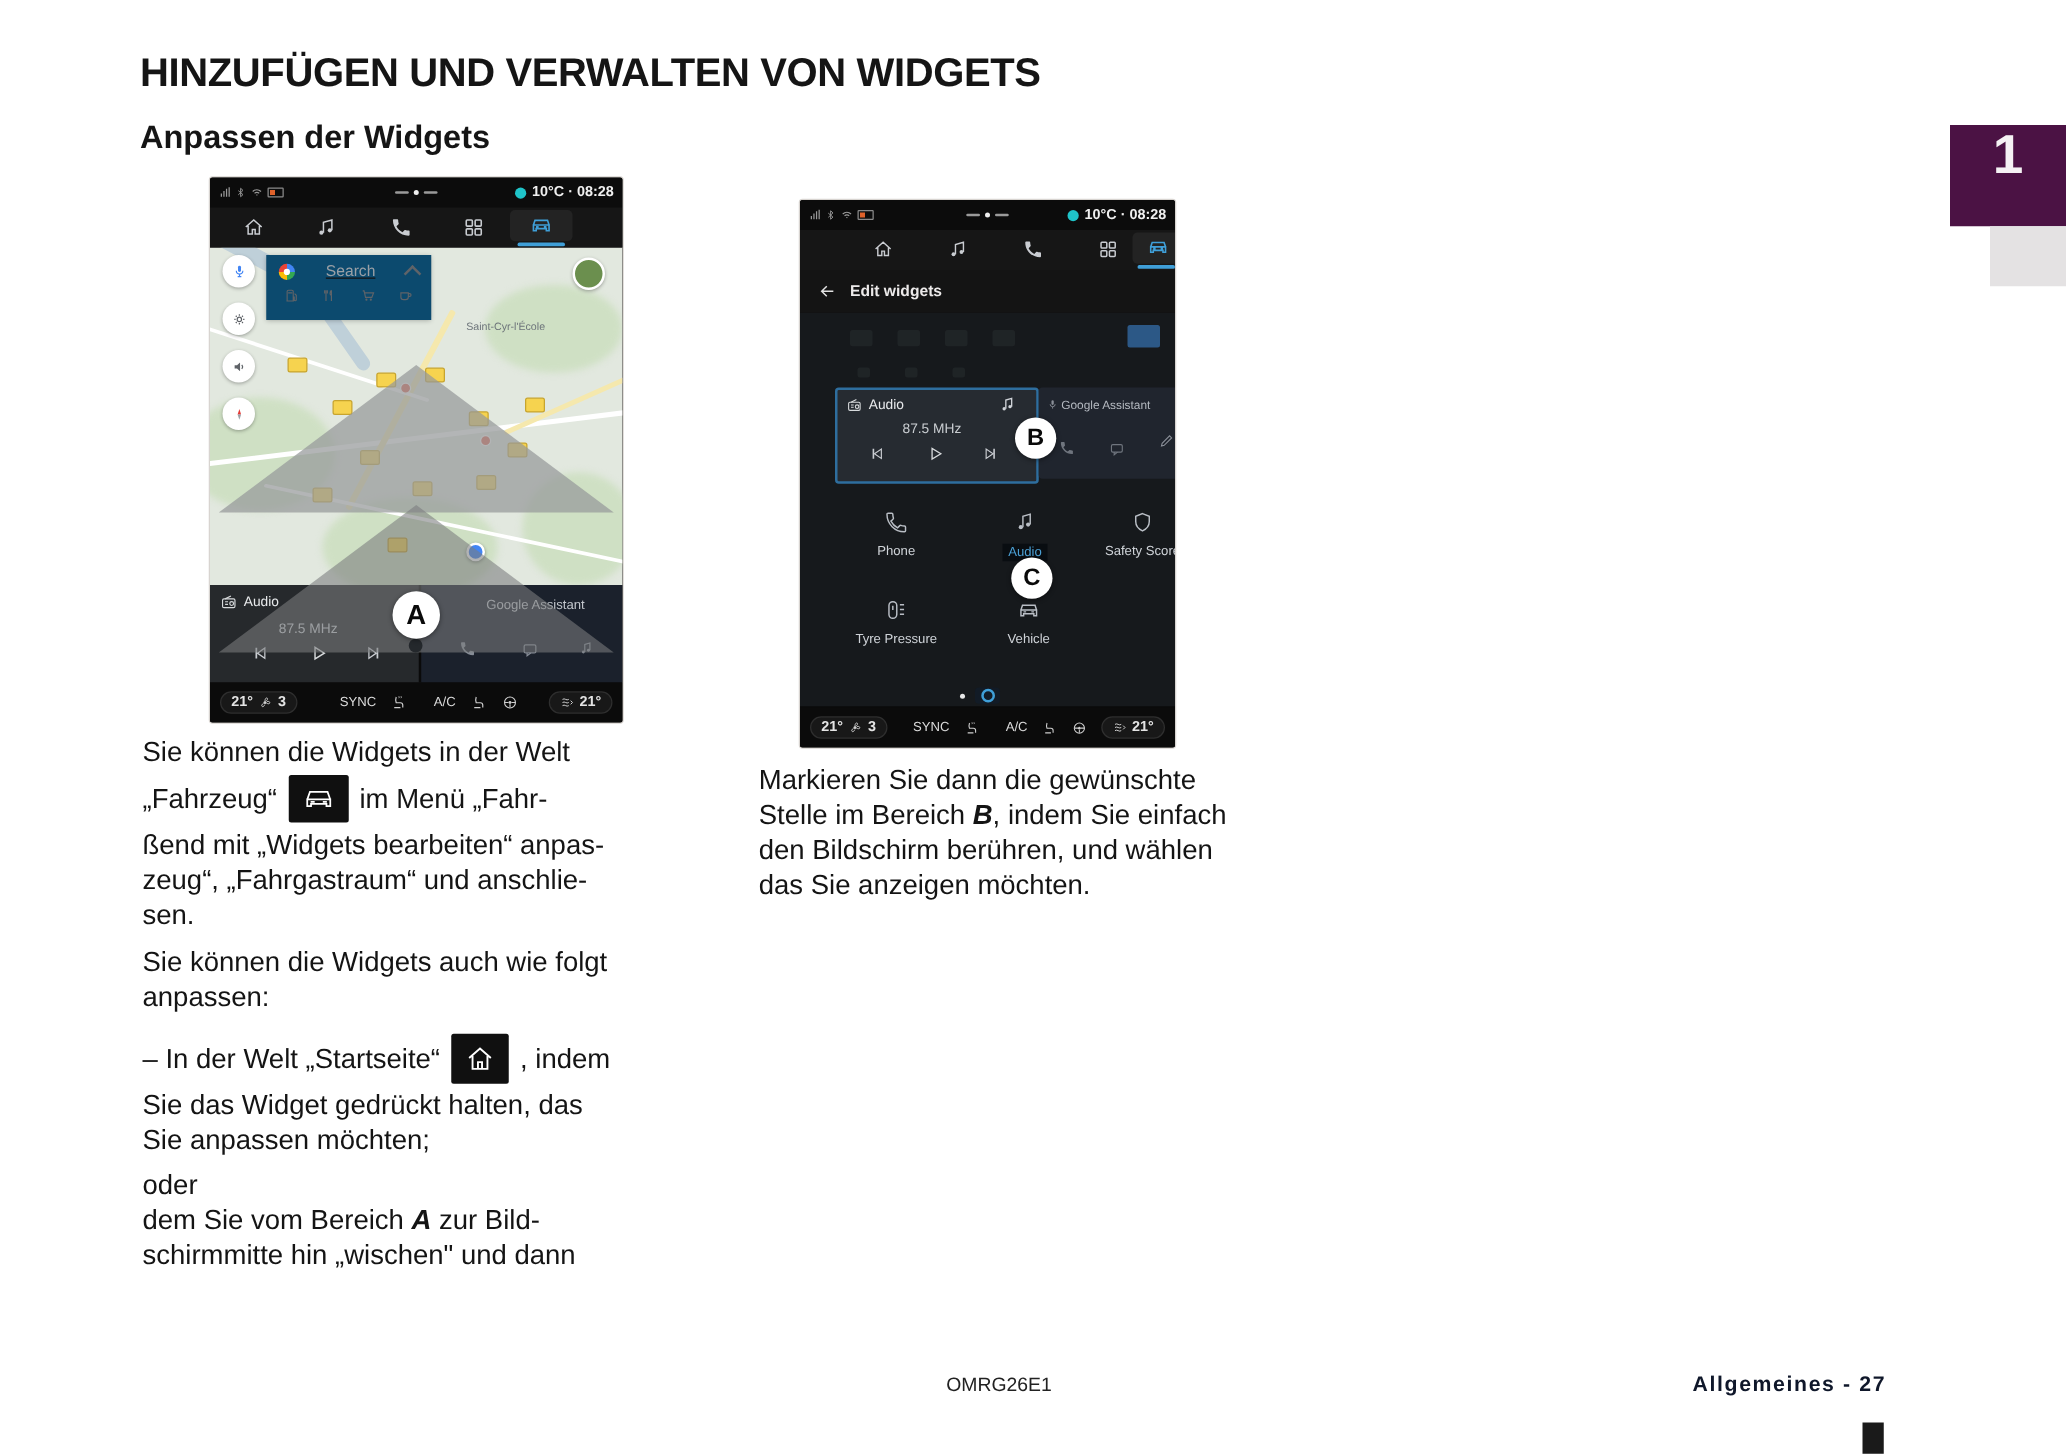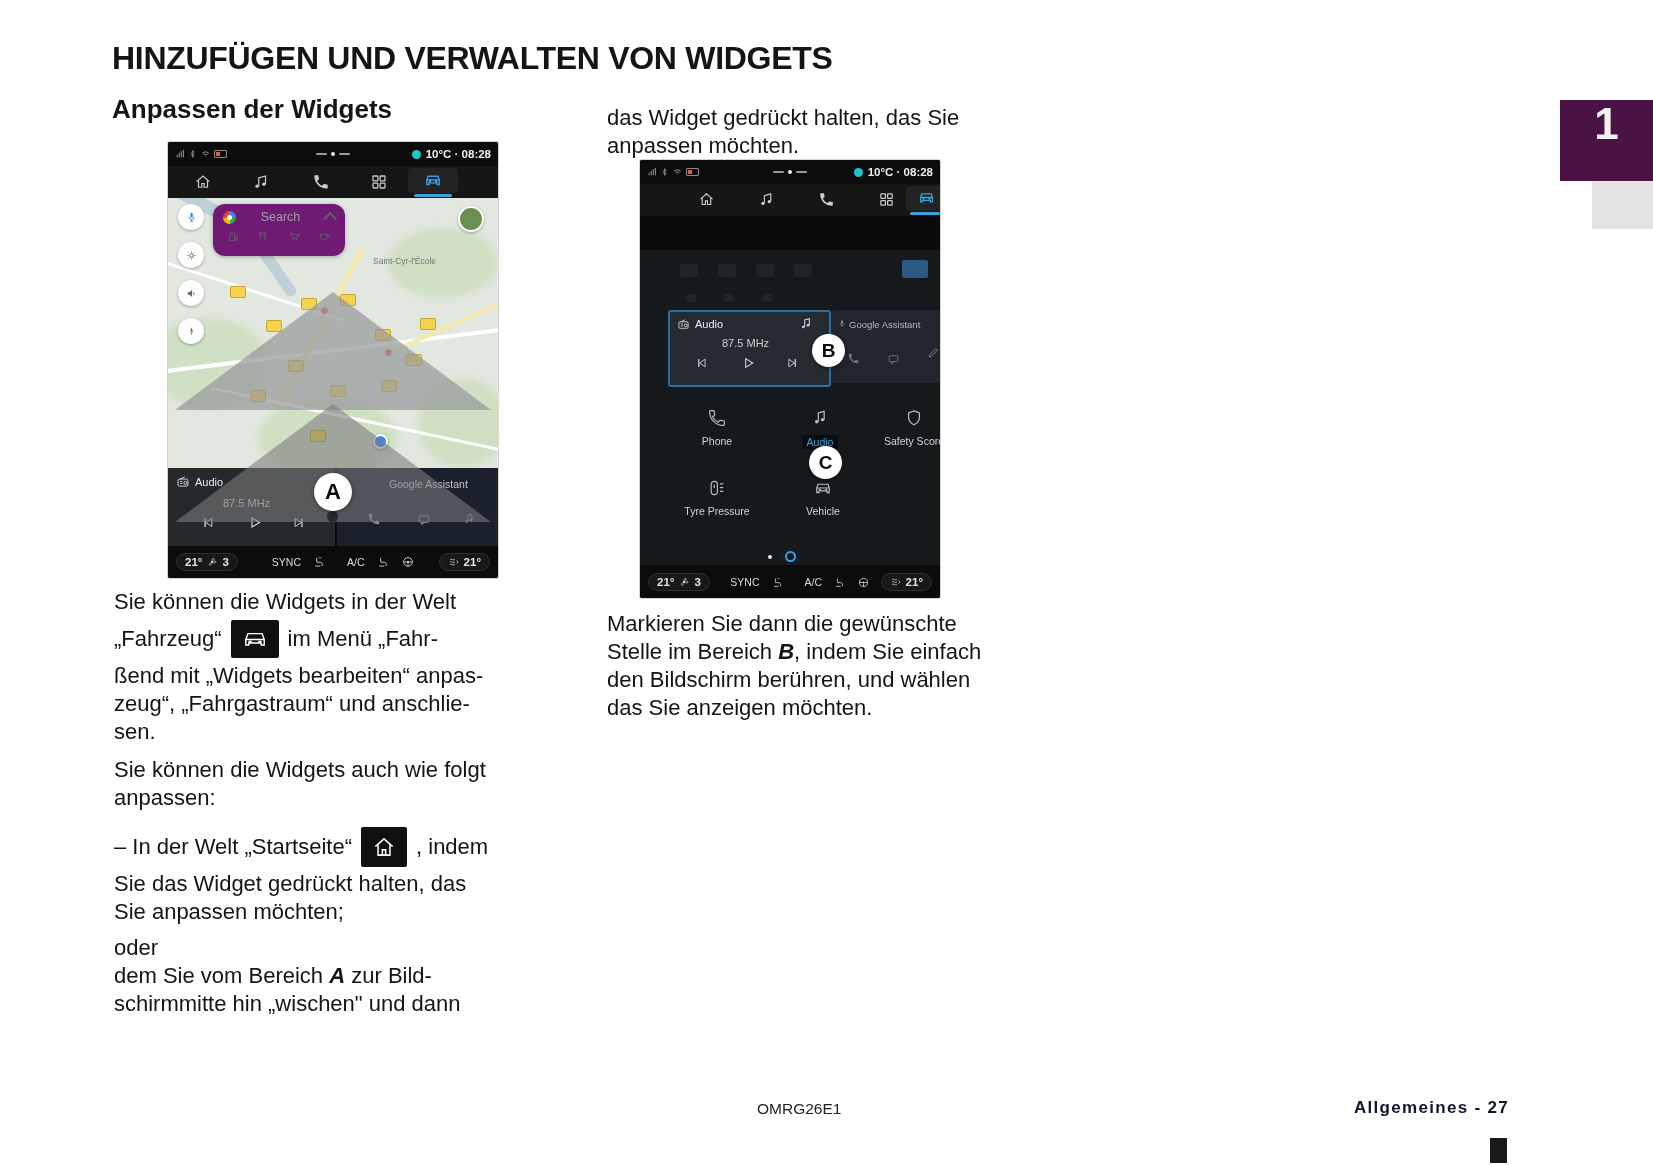--- a/index.html
+++ b/index.html
@@ -39,21 +39,21 @@
   .navunder{position:absolute;height:3px;background:#3f9fd8;border-radius:2px;}
   .maparea{position:absolute;left:0;right:0;background:#e2e8df;overflow:hidden;z-index:1;}
   .patch{position:absolute;background:#cfe0c4;border-radius:50%;filter:blur(3px);}
   .river{position:absolute;background:#b9cbd8;border-radius:8px;opacity:.85;}
   .road{position:absolute;background:#ffffff;border-radius:2px;}
   .yroad{position:absolute;background:#f5e8ad;border-radius:2px;}
   .badge{position:absolute;width:14px;height:10px;background:#f6d34f;border:1px solid #c7a42e;border-radius:2px;}
   .rdot{position:absolute;width:7px;height:7px;background:#e2543f;border-radius:50%;border:1px solid #fff;}
   .bluedot{position:absolute;width:11px;height:11px;background:#4285F4;border:2px solid #fff;border-radius:50%;
            box-shadow:0 1px 3px rgba(0,0,0,.4);}
-  .searchcard{position:absolute;background:#701a75;border-radius:12px;box-shadow:0 1px 4px rgba(0,0,0,.28);}
+  .searchcard{position:absolute;background:#0c4a6e;border-radius:0;box-shadow:0 1px 4px rgba(0,0,0,.28);text-decoration:underline;}
   .scrow1{display:flex;align-items:center;gap:8px;padding:6px 10px 3px 10px;}
   .scrow2{display:flex;align-items:center;justify-content:space-between;padding:3px 14px 6px 14px;}
   .gpin{width:13px;height:13px;border-radius:50%;background:conic-gradient(#4285F4 0 25%,#34A853 0 50%,#FBBC05 0 75%,#EA4335 0);
         position:relative;flex:0 0 auto;}
   .gpin::after{content:"";position:absolute;left:4px;top:4px;width:5px;height:5px;background:#fff;border-radius:50%;}
   .searchtxt{color:#9aa0a6;font-size:12.5px;flex:1;text-align:center;}
   .chev{width:8px;height:8px;border-left:2px solid #5f6368;border-top:2px solid #5f6368;transform:rotate(45deg);margin-top:3px;}
   .fbtn{position:absolute;width:26px;height:26px;background:#fff;border-radius:50%;
         box-shadow:0 1px 3px rgba(0,0,0,.3);display:flex;align-items:center;justify-content:center;}
   .greenbtn{position:absolute;width:22px;height:22px;border-radius:50%;background:#6b8f4e;border:2px solid #fff;
@@ -388,20 +388,26 @@
           </svg>
         </span>
       <span class="navtile" style="left:266px;top:2px;width:40px;height:25px;">
         <svg width="19" height="19" viewBox="0 0 24 24" style="margin:2px auto 0;">
             <path d="M4.5 12 6 7.5h12L19.5 12M4.5 12h15v5.5h-2.6v-2h-9.8v2H4.5zM7 13.8h2.5M14.5 13.8H17" stroke="#3f9fd8" stroke-width="1.6" fill="none"></path>
           </svg>
       </span>
       <span class="navunder" style="left:270px;bottom:1px;width:30px;"></span>
     </div>
 
+    <div class="editbar" style="top:56px;height:34px;padding-left:14px;">
+      <svg width="16" height="14" viewBox="0 0 24 24">
+          <path d="M20 12H5M11 5l-7 7 7 7" stroke="#e3e3e3" stroke-width="2" fill="none"></path>
+        </svg>
+      <span>Edit widgets</span>
+    </div>
 
     <div class="content2" style="top:90px;height:315px;">
       <div class="ghost" style="left:40px;top:14px;width:18px;height:13px;"></div>
       <div class="ghost" style="left:78px;top:14px;width:18px;height:13px;"></div>
       <div class="ghost" style="left:116px;top:14px;width:18px;height:13px;"></div>
       <div class="ghost" style="left:154px;top:14px;width:18px;height:13px;"></div>
       <div class="ghostblue" style="left:262px;top:10px;width:26px;height:18px;"></div>
       <div class="ghost" style="left:46px;top:44px;width:10px;height:8px;"></div>
       <div class="ghost" style="left:84px;top:44px;width:10px;height:8px;"></div>
       <div class="ghost" style="left:122px;top:44px;width:10px;height:8px;"></div>
@@ -579,24 +585,20 @@
     </div>
     <div class="tl">Sie das Widget gedrückt halten, das</div>
     <div class="tl">Sie anpassen möchten;</div>
     <div class="tl gap8">oder</div>
     <div class="tl">
       <span>dem Sie vom Bereich </span><span class="ref">A</span><span> zur Bild-</span>
     </div>
     <div class="tl">schirmmitte hin „wischen" und dann</div>
   </div>
 
-  <div class="tcol" style="left:607px;top:104px;width:420px;">
-    <div class="tl">das Widget gedrückt halten, das Sie</div>
-    <div class="tl">anpassen möchten.</div>
-  </div>
 
   <div class="tcol" style="left:607px;top:610px;width:420px;">
     <div class="tl">Markieren Sie dann die gewünschte</div>
     <div class="tl">
       <span>Stelle im Bereich </span><span class="ref">B</span><span>, indem Sie einfach</span>
     </div>
     <div class="tl">den Bildschirm berühren, und wählen</div>
     <div class="tl">das Sie anzeigen möchten.</div>
   </div>
 

